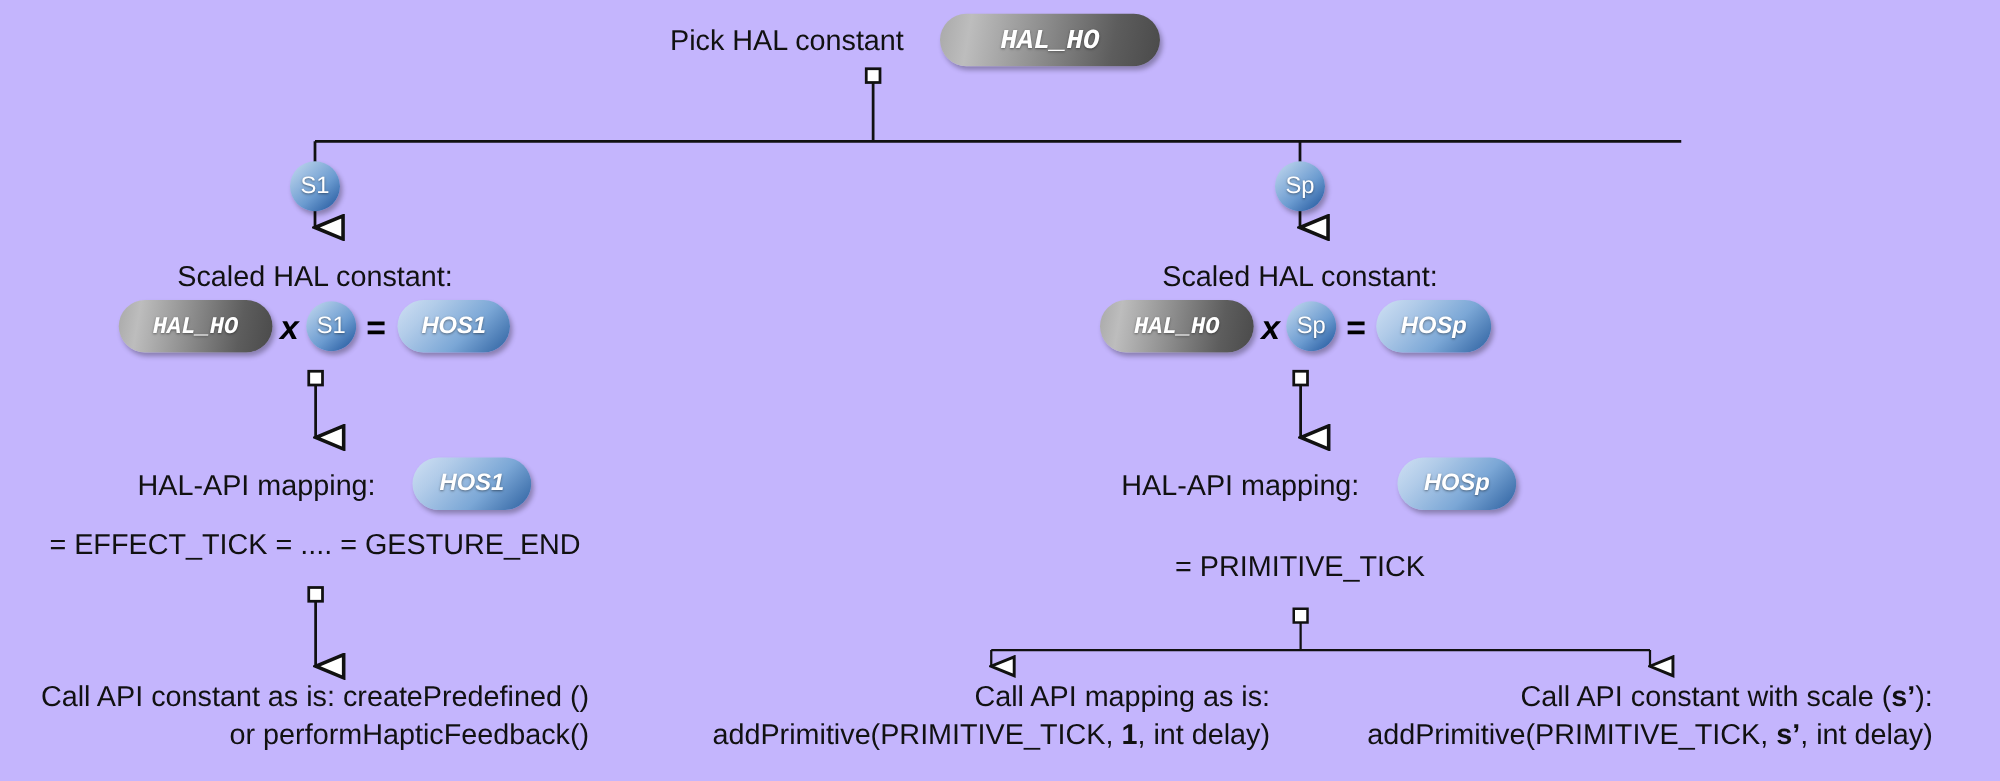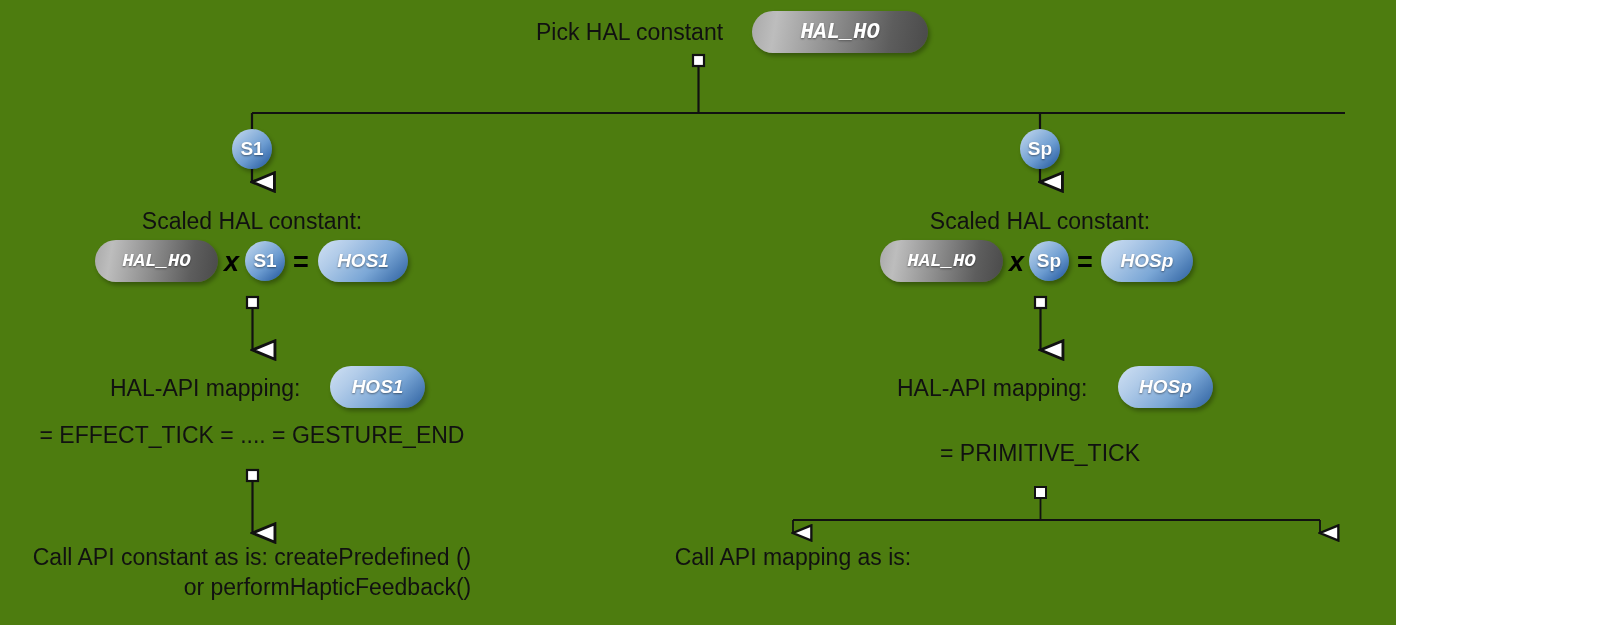--- a/index.html
+++ b/index.html
@@ -6,23 +6,23 @@
     margin: 0;
     padding: 0;
     background: #ffffff;
   }
   body {
     font-family: "Liberation Sans", sans-serif;
     -webkit-font-smoothing: antialiased;
   }
   #canvas {
     position: relative;
-    width: 1396px;
+    width: 1600px;
     height: 625px;
-    background: #4d7c0f;
+    background: #c4b5fd;
     overflow: hidden;
   }
   svg.connectors {
     position: absolute;
     left: 0;
     top: 0;
     width: 1600px;
     height: 625px;
     pointer-events: none;
   }
@@ -60,21 +60,21 @@
   }
   .pill-blue {
     background: linear-gradient(135deg, #cfe0f3 0%, #b2cce9 25%, #7ba7d6 62%, #3d6fab 92%, #2f5d96 100%);
   }
   .circle-blue {
     position: absolute;
     display: flex;
     align-items: center;
     justify-content: center;
     color: #ffffff;
-    font-weight: bold;
+    font-weight: normal;
     border-radius: 50%;
     background: linear-gradient(138deg, #c5d9f0 0%, #a4c3e4 22%, #6b9bd0 58%, #2f63a6 90%, #27538c 100%);
     box-shadow: 2px 3px 4px rgba(0,0,0,0.30);
     text-shadow: 0 1px 2px rgba(0,0,0,0.45);
     box-sizing: border-box;
   }
   .op {
     position: absolute;
     color: #000000;
     font-weight: bold;
@@ -181,16 +181,21 @@
   <div class="pill pill-blue" style="left:1101px; top:240px; width:92px; height:42px; font-size:19px;">HOSp</div>
 
   <div class="node-text" style="left:897px; top:373px;">HAL-API mapping:</div>
 
   <div class="pill pill-blue" style="left:1118px; top:366px; width:95px; height:42px; font-size:19px;">HOSp</div>
 
   <div class="node-text center" style="left:1040px; top:438px;">= PRIMITIVE_TICK</div>
 
   <div class="node-text center" style="left:793px; top:542px;">
     <span>Call API mapping as is:</span><br>
+    <span><span>addPrimitive(PRIMITIVE_TICK, </span><b>1</b><span>, int delay)</span></span>
   </div>
 
+  <div class="node-text center" style="left:1320px; top:542px;">
+    <span><span>Call API constant with scale (</span><b>s’</b><span>):</span></span><br>
+    <span><span>addPrimitive(PRIMITIVE_TICK, </span><b>s’</b><span>, int delay)</span></span>
+  </div>
 
 </div>
 
 </body></html>

